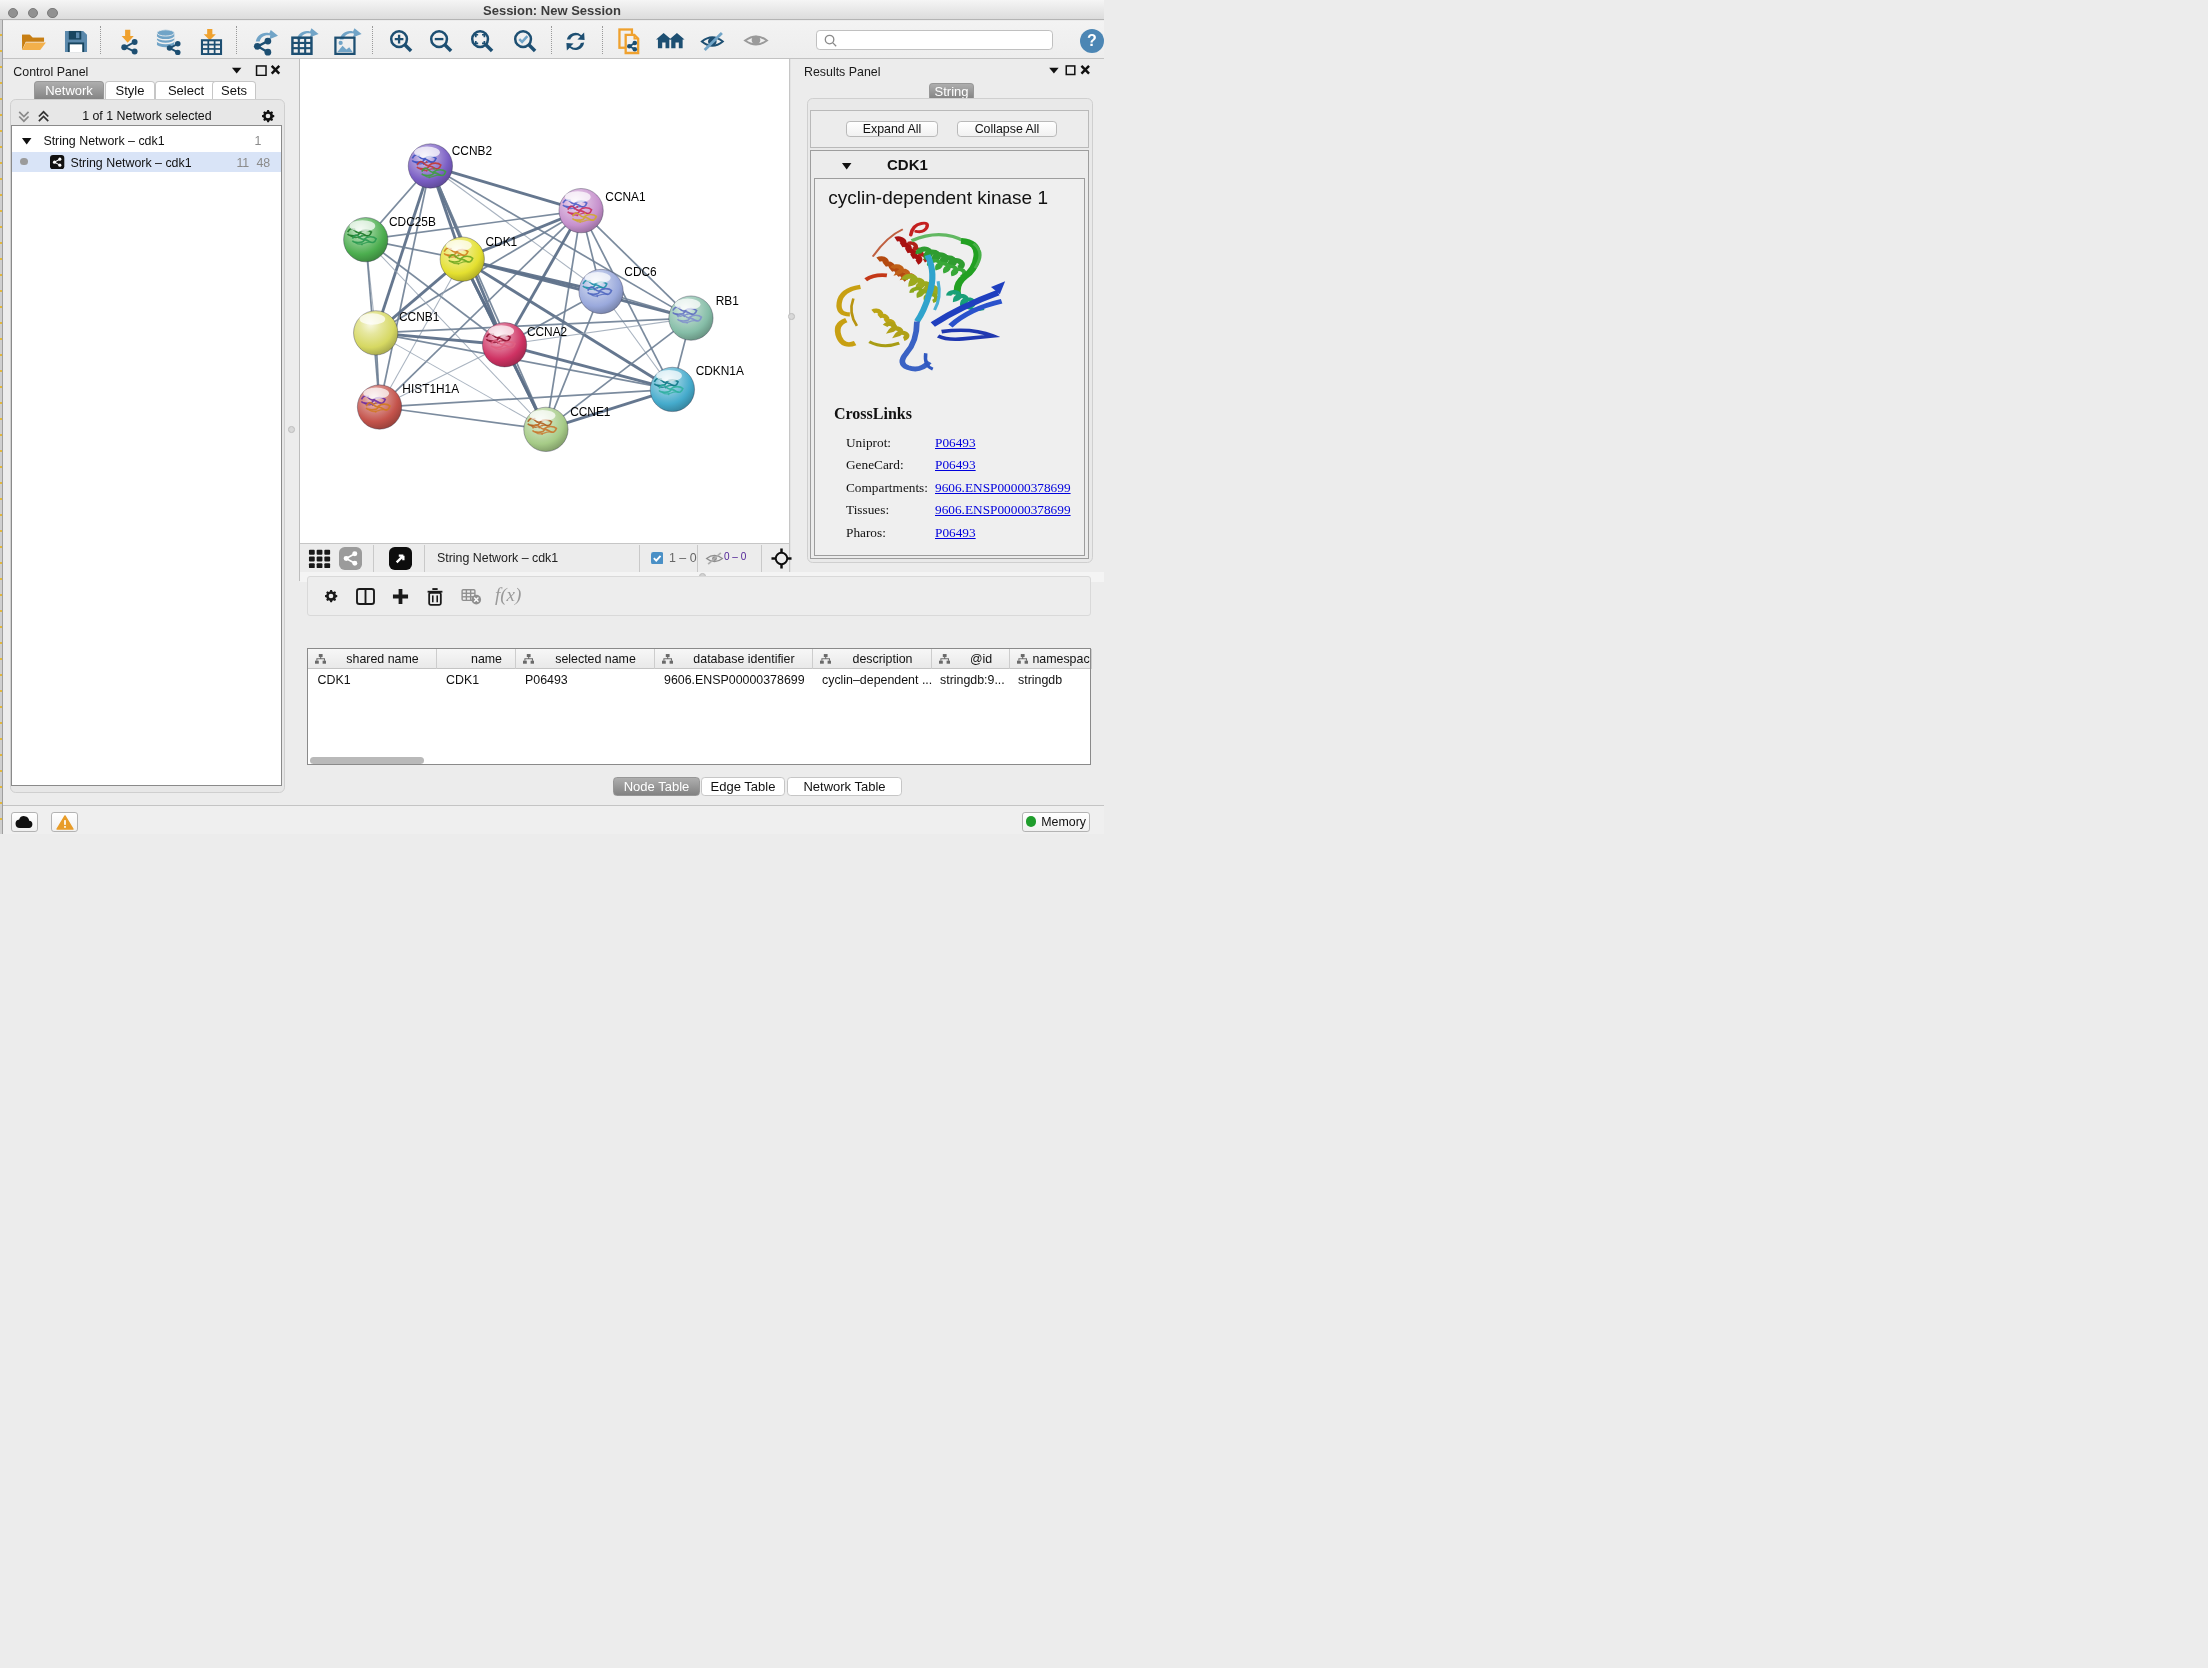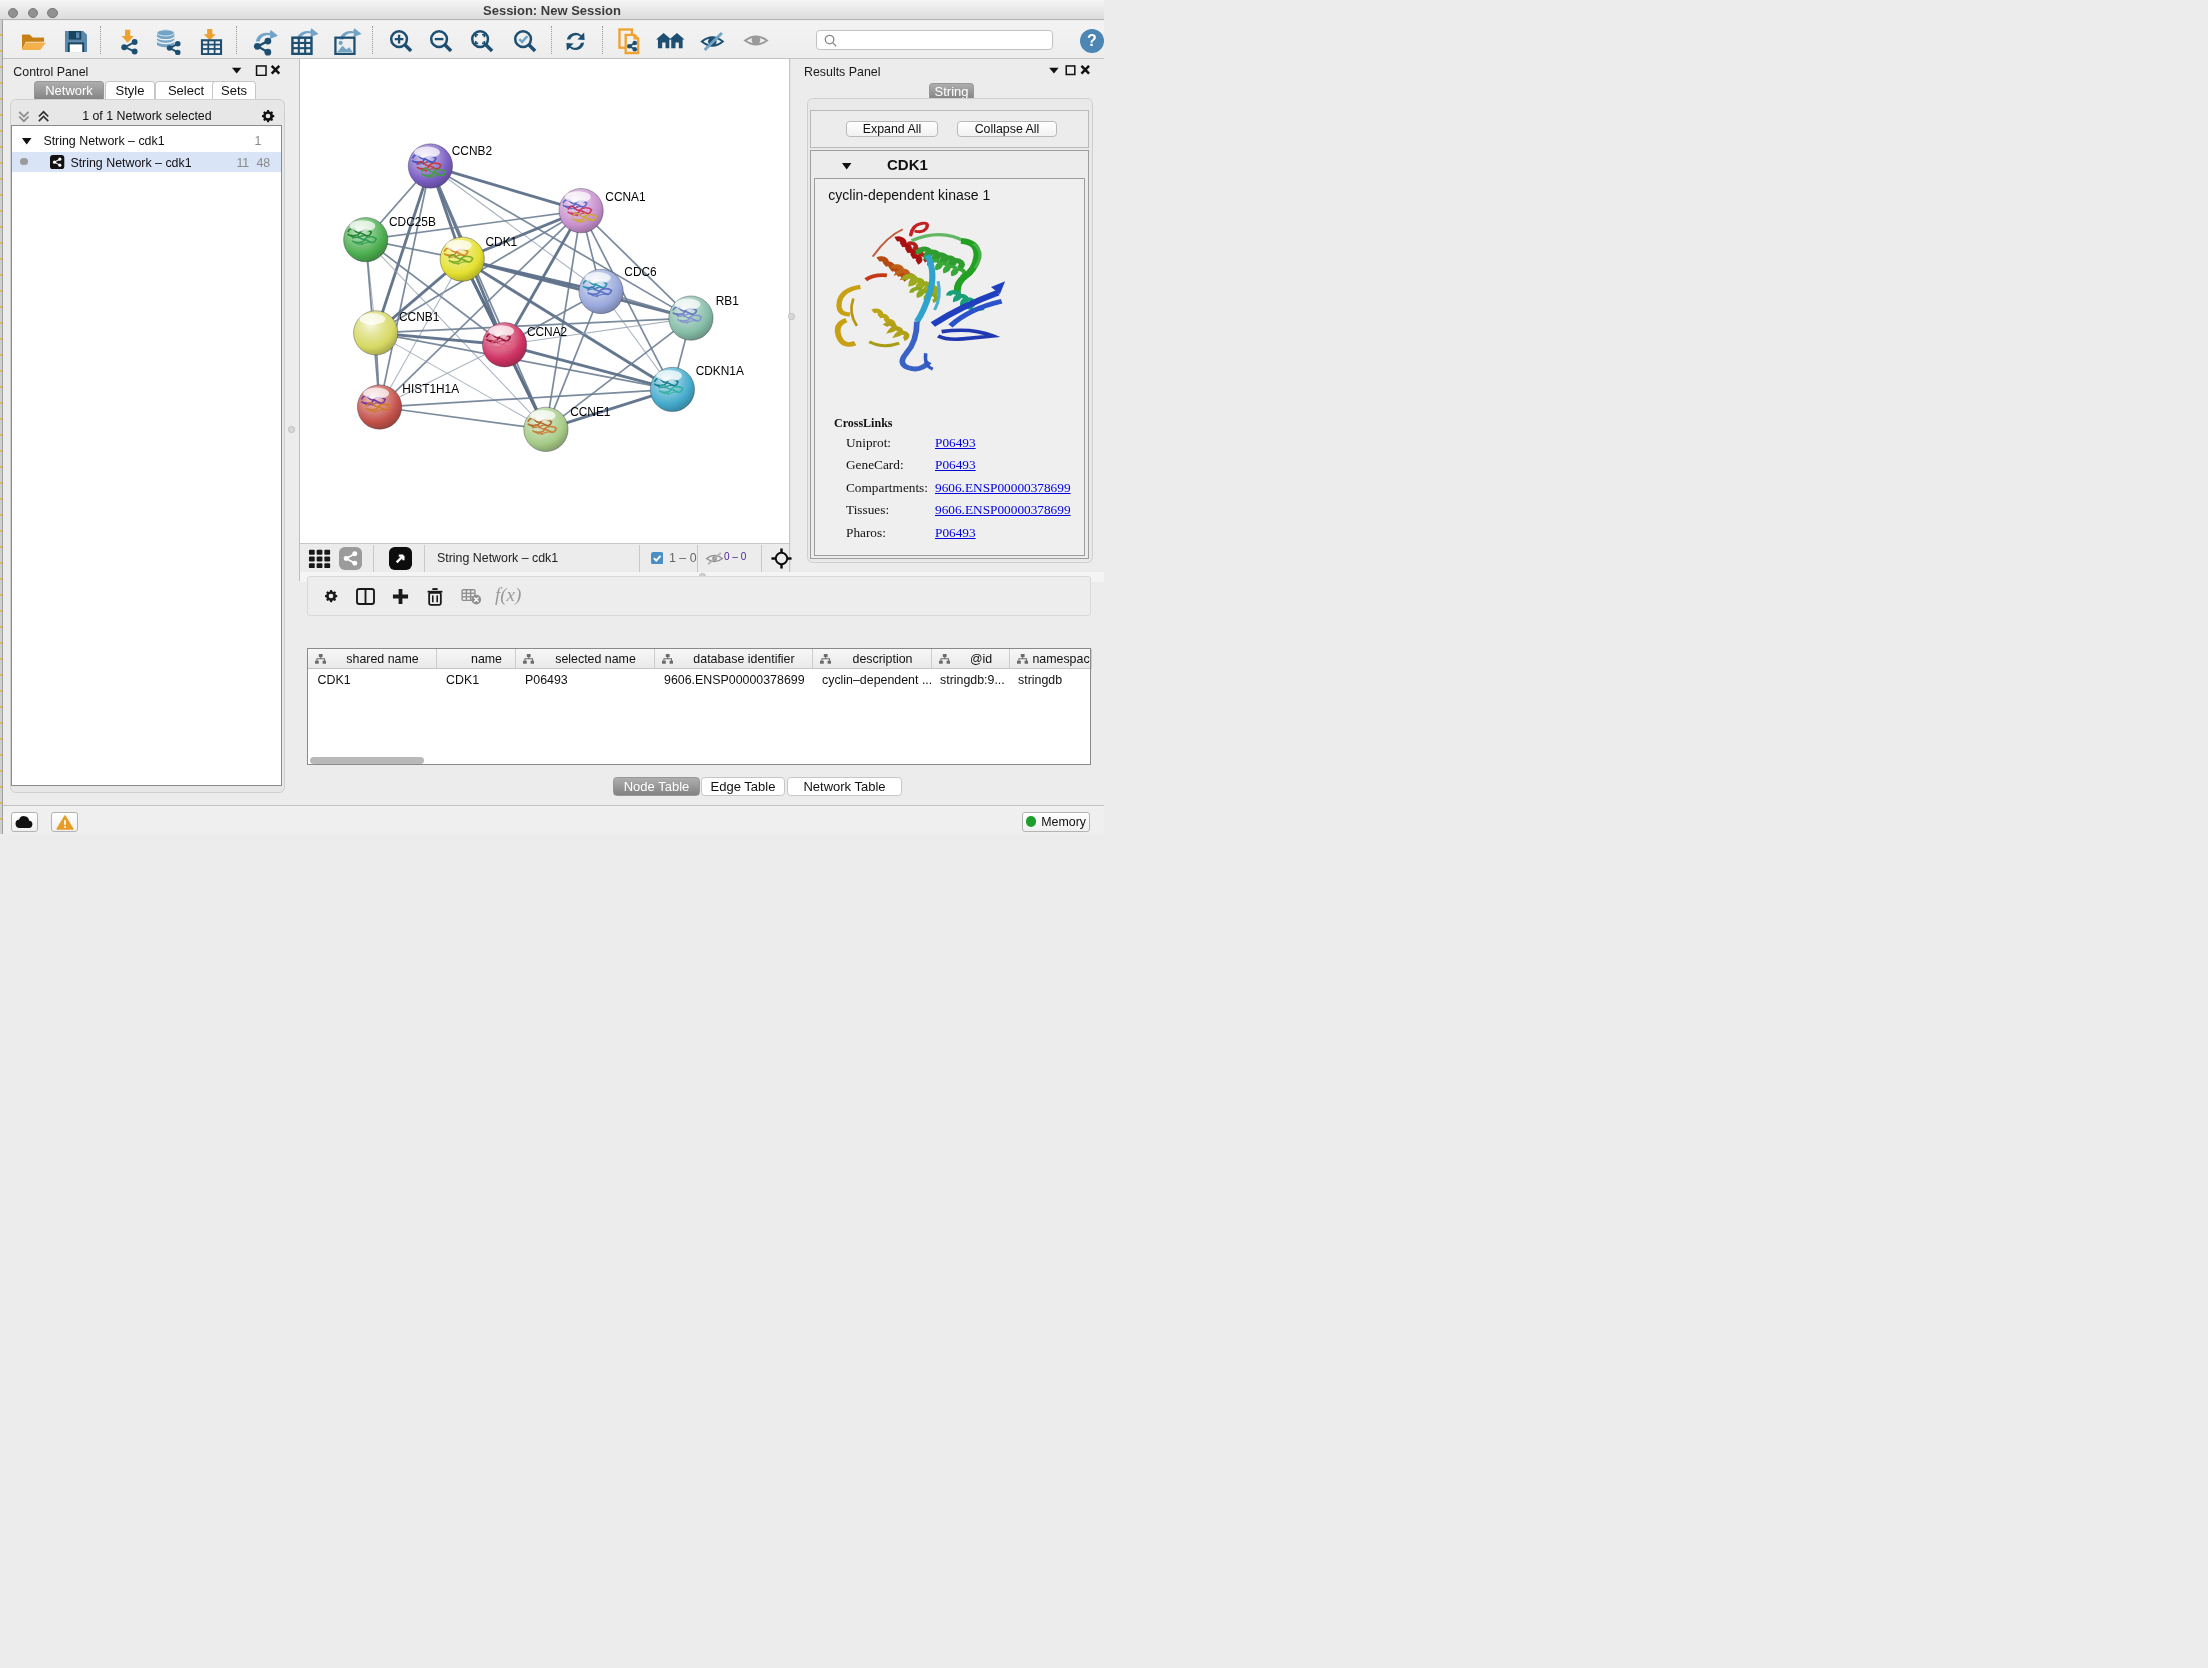--- a/index.html
+++ b/index.html
@@ -598,21 +598,21 @@
   <div class="btn" style="left:35px; top:9.5px; width:92px;">Expand All</div>
   <div class="btn" style="left:146px; top:9.5px; width:100px;">Collapse All</div>
 </div>
 <div class="abs" id="rp-cdk">
   <svg width="11.4" height="8.6" viewBox="0 0 12 9" style="position:absolute;left:30px;top:10.5px">
       <path d="M1 1 L11 1 L6 8 Z" fill="#111"></path>
     </svg>
   <span style="position:absolute;left:76px;top:4.8px;font-size:15px;font-weight:bold;color:#111">CDK1</span>
 </div>
 <div class="abs" id="rp-content">
-  <span style="position:absolute;left:13.3px;top:7.6px;font-size:14px;color:#111">cyclin-dependent kinase 1</span>
+  <span style="position:absolute;left:13.3px;top:7.6px;font-size:19px;color:#111">cyclin-dependent kinase 1</span>
   <svg id="protein" style="position:absolute;left:9.5px;top:28.5px" width="204" height="228" viewBox="0 0 215 240">
       <g transform="translate(2,4) scale(0.93,0.76)">
         <path d="M95 32 q 2 -14 12 -16 q 9 -2 6 6 q -3 7 -12 5" fill="none" stroke="#c42020" stroke-width="4" stroke-linecap="round"></path>
         <path d="M 78 38 a 5.5 4.5 0 1 1 6 8 a 5.5 4.5 0 1 1 6 8 a 5.5 4.5 0 1 1 6 8 a 5.5 4.5 0 1 1 6 8" fill="none" stroke="#a81010" stroke-width="7"></path>
         <path d="M 92 44 a 5.5 4.5 0 1 1 6 8 a 5.5 4.5 0 1 1 6 8 a 5.5 4.5 0 1 1 6 8" fill="none" stroke="#b02018" stroke-width="5"></path>
         <path d="M 58 66 a 5.5 4.5 0 1 1 7 7 a 5.5 4.5 0 1 1 7 7 a 5.5 4.5 0 1 1 7 7 a 5.5 4.5 0 1 1 7 7" fill="none" stroke="#b44a10" stroke-width="7"></path>
         <path d="M 74 78 a 5.5 4.5 0 1 1 7 6 a 5.5 4.5 0 1 1 7 6 a 5.5 4.5 0 1 1 7 6" fill="none" stroke="#c06018" stroke-width="5.5"></path>
         <path d="M44 94 q 10 -8 24 -6" fill="none" stroke="#c43818" stroke-width="5" stroke-linecap="butt"></path>
         <path d="M86 24 q -18 10 -34 38" fill="none" stroke="#c06040" stroke-width="2.5" stroke-linecap="butt"></path>
         <path d="M38 104 q -22 4 -24 22 q -2 16 12 16" fill="none" stroke="#c8a012" stroke-width="6" stroke-linecap="butt"></path>
@@ -633,21 +633,21 @@
         <path d="M114 60 q 10 26 2 54 q -6 24 -14 38" fill="none" stroke="#2fa3cc" stroke-width="7" stroke-linecap="butt"></path>
         <path d="M126 96 q 4 22 -4 40" fill="none" stroke="#48b0d4" stroke-width="3.5" stroke-linecap="butt"></path>
         <path d="M120 156 q 34 -26 74 -44" fill="none" stroke="#1f3fbf" stroke-width="8" stroke-linecap="butt"></path>
         <path d="M186 104 L202 96 L196 114 Z" fill="#1f3fbf"></path>
         <path d="M198 124 q -36 10 -58 34" fill="none" stroke="#2a52cc" stroke-width="6.5" stroke-linecap="butt"></path>
         <path d="M130 166 q 34 -6 58 6 l -34 4 q -18 2 -28 -4" fill="none" stroke="#2038b0" stroke-width="5" stroke-linecap="butt"></path>
         <path d="M102 152 q 0 28 -12 44 q -10 14 2 20 q 14 6 24 -8" fill="none" stroke="#3a62c4" stroke-width="6.5" stroke-linecap="butt"></path>
         <path d="M112 196 q -2 18 8 22" fill="none" stroke="#3058c0" stroke-width="4" stroke-linecap="butt"></path>
       </g>
     </svg>
-  <div style="position:absolute;left:19px;top:237px;font-family:'Liberation Serif',serif;font-size:12px;font-weight:bold;color:#111">CrossLinks</div>
+  <div style="position:absolute;left:19px;top:226px;font-family:'Liberation Serif',serif;font-size:16px;font-weight:bold;color:#111">CrossLinks</div>
   <div id="xlinks" style="position:absolute;left:31px;top:253px;font-family:'Liberation Serif',serif;font-size:13.3px;color:#111;line-height:22px;white-space:nowrap">
       <div style="position:relative;height:22.4px"><span>Uniprot:</span><span style="position:absolute;left:89px;color:#0000dd;text-decoration:underline">P06493</span></div>
       <div style="position:relative;height:22.4px"><span>GeneCard:</span><span style="position:absolute;left:89px;color:#0000dd;text-decoration:underline">P06493</span></div>
       <div style="position:relative;height:22.4px"><span>Compartments:</span><span style="position:absolute;left:89px;color:#0000dd;text-decoration:underline">9606.ENSP00000378699</span></div>
       <div style="position:relative;height:22.4px"><span>Tissues:</span><span style="position:absolute;left:89px;color:#0000dd;text-decoration:underline">9606.ENSP00000378699</span></div>
       <div style="position:relative;height:22.4px"><span>Pharos:</span><span style="position:absolute;left:89px;color:#0000dd;text-decoration:underline">P06493</span></div>
     </div>
 </div>
 
 <div class="abs phead" id="tp-title">Table Panel</div>

